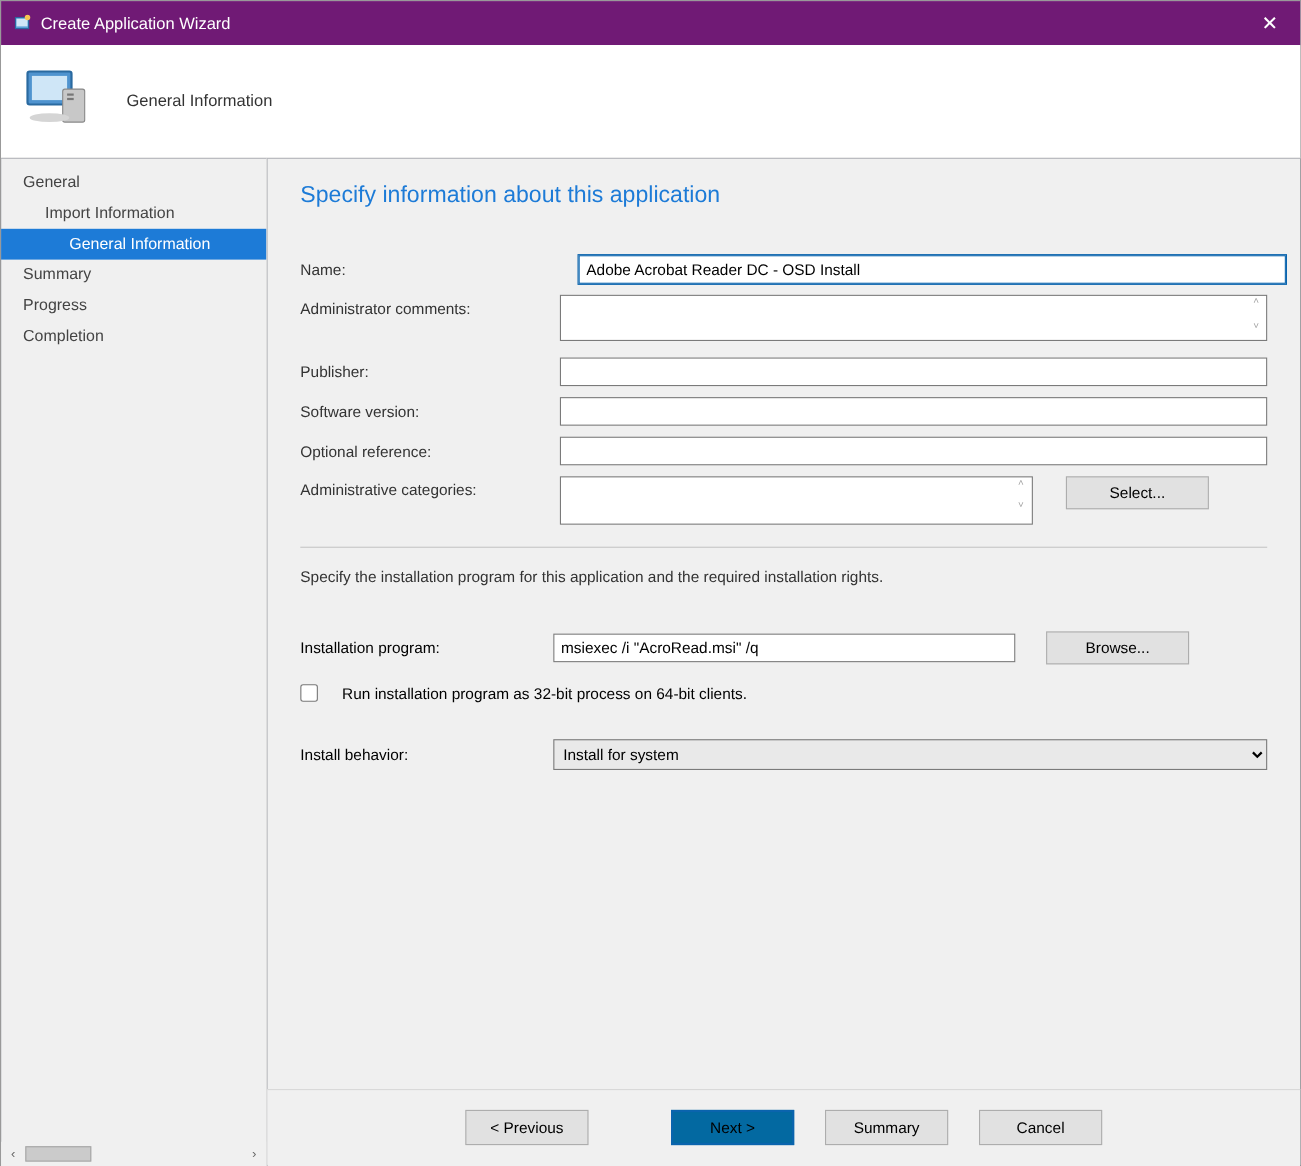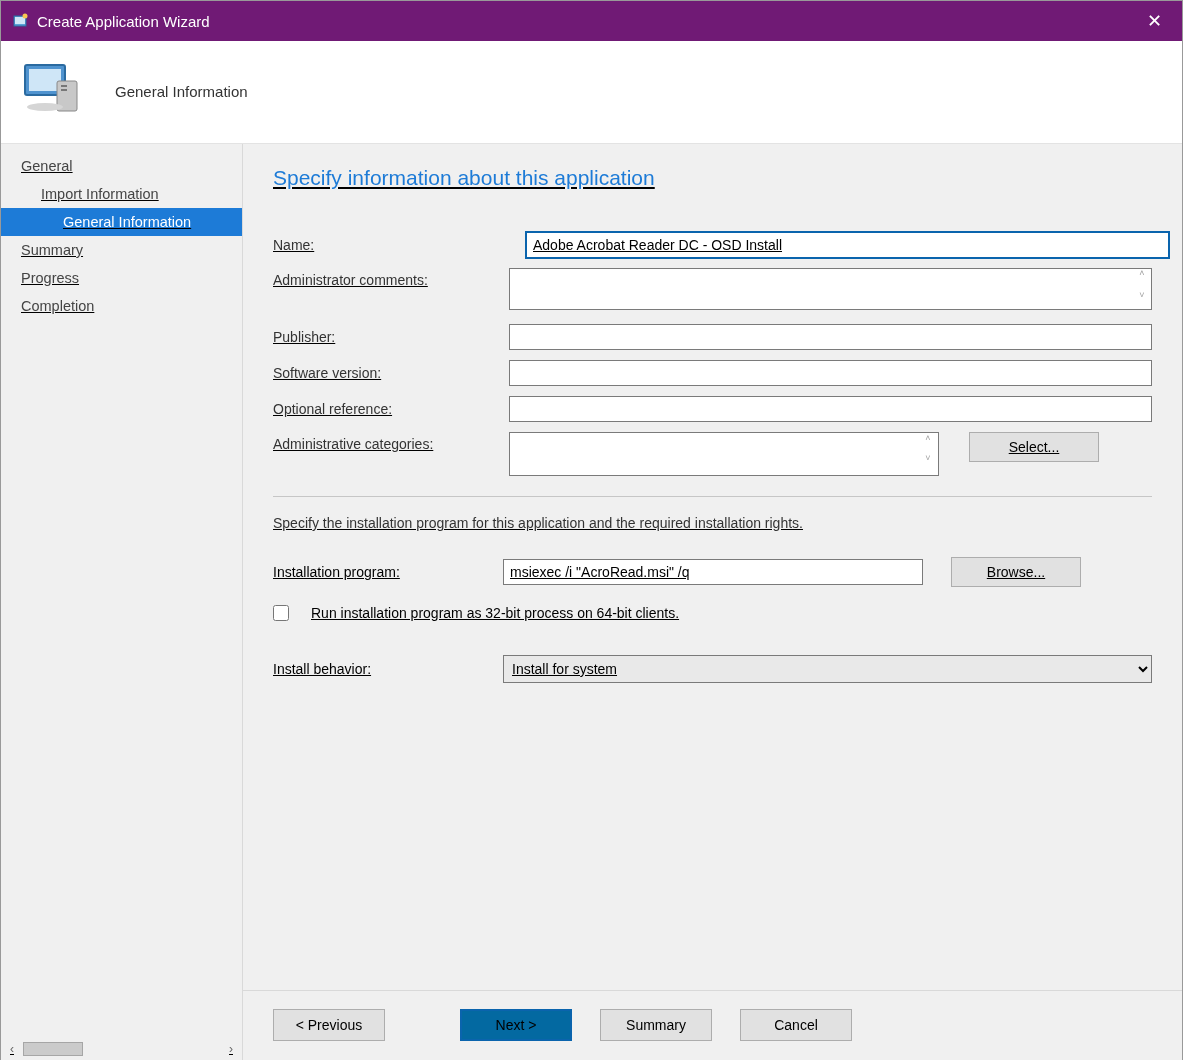--- a/index.html
+++ b/index.html
@@ -9,21 +9,21 @@
     .titlebar { background: #701a75; color: #fff; height: 40px; display: flex; align-items: center; padding: 0 12px; justify-content: space-between; }
     .titlebar-left { display: flex; align-items: center; gap: 8px; }
     .titlebar .title-text { font-size: 15px; }
     .titlebar .close-btn { color: #fff; font-size: 18px; cursor: pointer; padding: 4px 8px; }
 
     
     .header-strip { background: #fff; display: flex; align-items: center; gap: 30px; padding: 18px 20px 20px 20px; border-bottom: 1px solid #e3e3e3; }
     .header-strip .page-title { font-size: 15px; color: #333; }
 
     
-    .body-area { display: flex; height: calc(100% - 40px - 102px); background: #0f172a; text-decoration: underline; }
+    .body-area { display: flex; height: calc(100% - 40px - 102px); background: #0f172a; }
     .sidebar { width: 242px; background: #f0f0f0; border-right: 1px solid #d9d9d9; position: relative; display:flex; flex-direction:column; }
     .sidebar-items { flex: 1; padding-top: 8px; }
     .sidebar-item { font-size: 14.5px; color: #444; padding: 6px 10px 6px 20px; cursor: pointer; white-space: nowrap; }
     .sidebar-item.level-1 { padding-left: 40px; }
     .sidebar-item.level-2 { padding-left: 62px; }
     .sidebar-item.active { background: #1d7bd7; color: #fff; }
     .sidebar-scroll { height: 22px; background: #f0f0f0; display:flex; align-items:center; padding: 0 4px; gap:4px;}
     .sidebar-scroll .arrow { width:14px; text-align:center; color:#666; cursor:pointer; font-size:12px;}
     .sidebar-scroll .thumb { flex:0 0 60px; height:14px; background:#cbcbcb; border:1px solid #a6a6a6;}
     .sidebar-scroll .track { flex:1;}
@@ -42,36 +42,36 @@
     .spinbox .spin { position: absolute; right: 2px; top: 1px; bottom: 1px; width: 16px; display:flex; flex-direction:column; }
     .spinbox .spin div { flex:1; color:#a0a0a0; font-size:9px; text-align:center; line-height:1; cursor:pointer;}
     .catbox { display:flex; gap: 30px; align-items:flex-start; grid-column: 2 / span 2;}
     .catbox .listarea { width: 430px; height: 44px; border:1px solid #7a7a7a; background:#fff; position:relative;}
     .catbox .listarea .spin { position:absolute; right:2px; top:1px; bottom:1px; width:16px; display:flex; flex-direction:column;}
     .catbox .listarea .spin div {flex:1; color:#a0a0a0; font-size:9px; text-align:center; line-height:1; cursor:pointer;}
     .btn-small { width: 130px; height: 30px; border: 1px solid #adadad; background: #e1e1e1; font-size: 14px; cursor:pointer;}
 
     hr.divider { border: none; border-top: 1px solid #c6c6c6; margin: 20px 0 18px 0; }
 
-    .body-text { font-size: 14px; color: #333; margin-bottom: 26px; }
+    .body-text { font-size: 14px; color: #333; margin-bottom: 42px; }
 
     .install-row { display:flex; align-items:center; gap:6px; margin-bottom: 18px;}
     .install-row .lbl { width: 224px; font-size:14px;}
     .install-row input[type="text"] { flex:0 0 420px; height:26px; border:1px solid #7a7a7a; padding:2px 6px; font-size:14px; background:#fff;}
     .install-row .btn-small { margin-left: 22px;}
 
     .check-row { display:flex; align-items:center; gap:22px; margin-left: 0px; margin-bottom: 34px; font-size:14px;}
     .check-row input[type="checkbox"] { width:16px; height:16px; cursor:pointer;}
 
     .behavior-row { display:flex; align-items:center; gap:6px;}
     .behavior-row .lbl { width:224px; font-size:14px;}
     .behavior-row select { flex:1; height:28px; border:1px solid #7a7a7a; background:#e9e9e9; font-size:14px; padding:2px 4px; cursor:pointer;}
 
     
-    .footer { position:absolute; bottom:0; left:242px; right:0; background:#f0f0f0; border-top:1px solid #d9d9d9; padding: 18px 30px; display:flex; justify-content:flex-start; gap:28px;}
+    .footer { position:absolute; bottom:0; left:242px; right:0; background:#f0f0f0; border-top:1px solid #d9d9d9; padding: 18px 30px; display:flex; justify-content:center; gap:28px;}
     .footer button { width: 112px; height: 32px; border:1px solid #adadad; background:#e1e1e1; font-size:14px; cursor:pointer;}
     .footer button.primary { border: 2px solid #0a64ad; background:#0369a1;margin-left:47px;}
 
     .outer-wrap { position:relative; width:1183px; height:1060px; border:1px solid #999;}
 
     .app-icon { width:16px; height:16px; }
     .header-icon { width:64px; height:64px;}
   </style>
 </head>
 <body>

